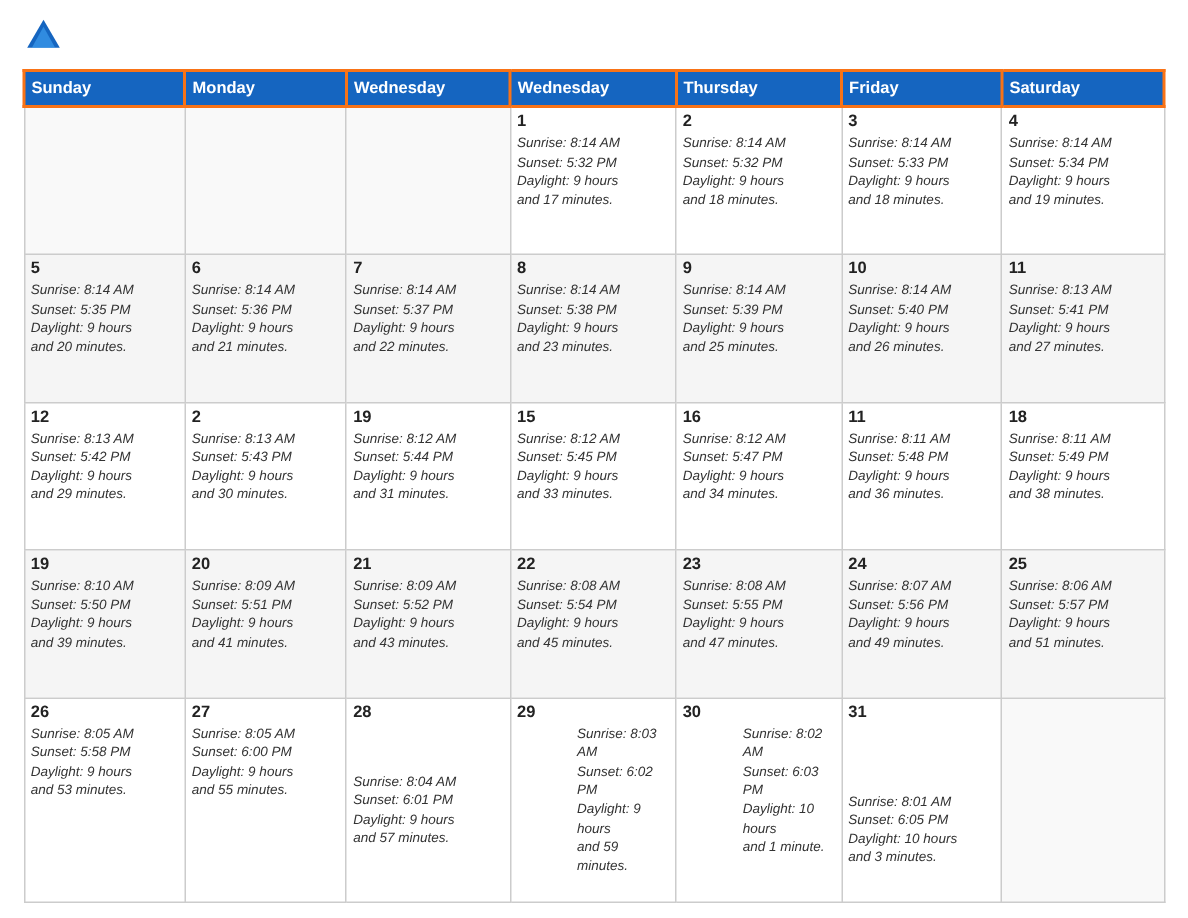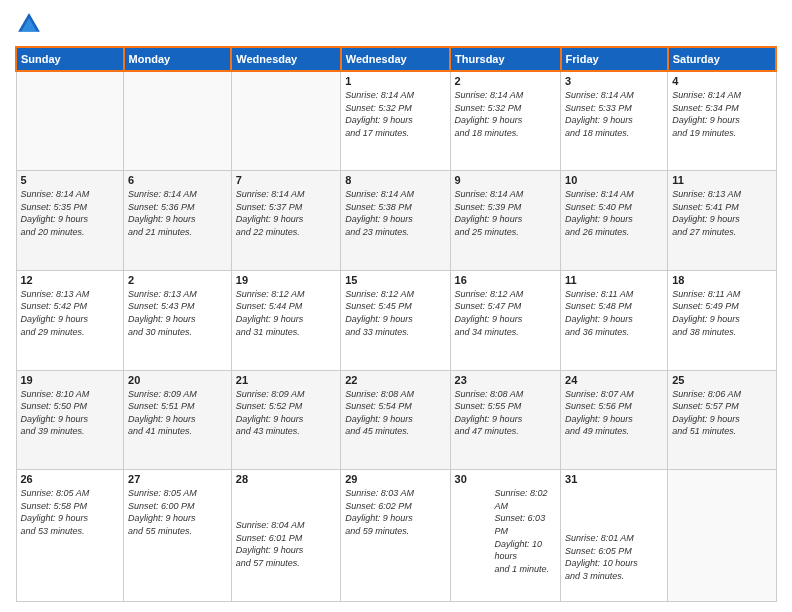--- a/index.html
+++ b/index.html
@@ -337,21 +337,21 @@
           </td>
           <td>
             <div class="day-num">28</div>
             <div class="day-info" style="white-space: pre-line; margin-top: 34px;">Sunrise: 8:04 AM
 Sunset: 6:01 PM
 Daylight: 9 hours
 and 57 minutes.</div>
           </td>
           <td>
             <div class="day-num">29</div>
-            <div class="day-info" style="white-space: pre-line;">Sunrise: 8:03 AM
+            <div class="day-info" style="white-space: pre-line; margin-left: 40px;">Sunrise: 8:03 AM
 Sunset: 6:02 PM
 Daylight: 9 hours
 and 59 minutes.</div>
           </td>
           <td>
             <div class="day-num">30</div>
             <div class="day-info" style="white-space: pre-line; margin-left: 40px;">Sunrise: 8:02 AM
 Sunset: 6:03 PM
 Daylight: 10 hours
 and 1 minute.</div>

